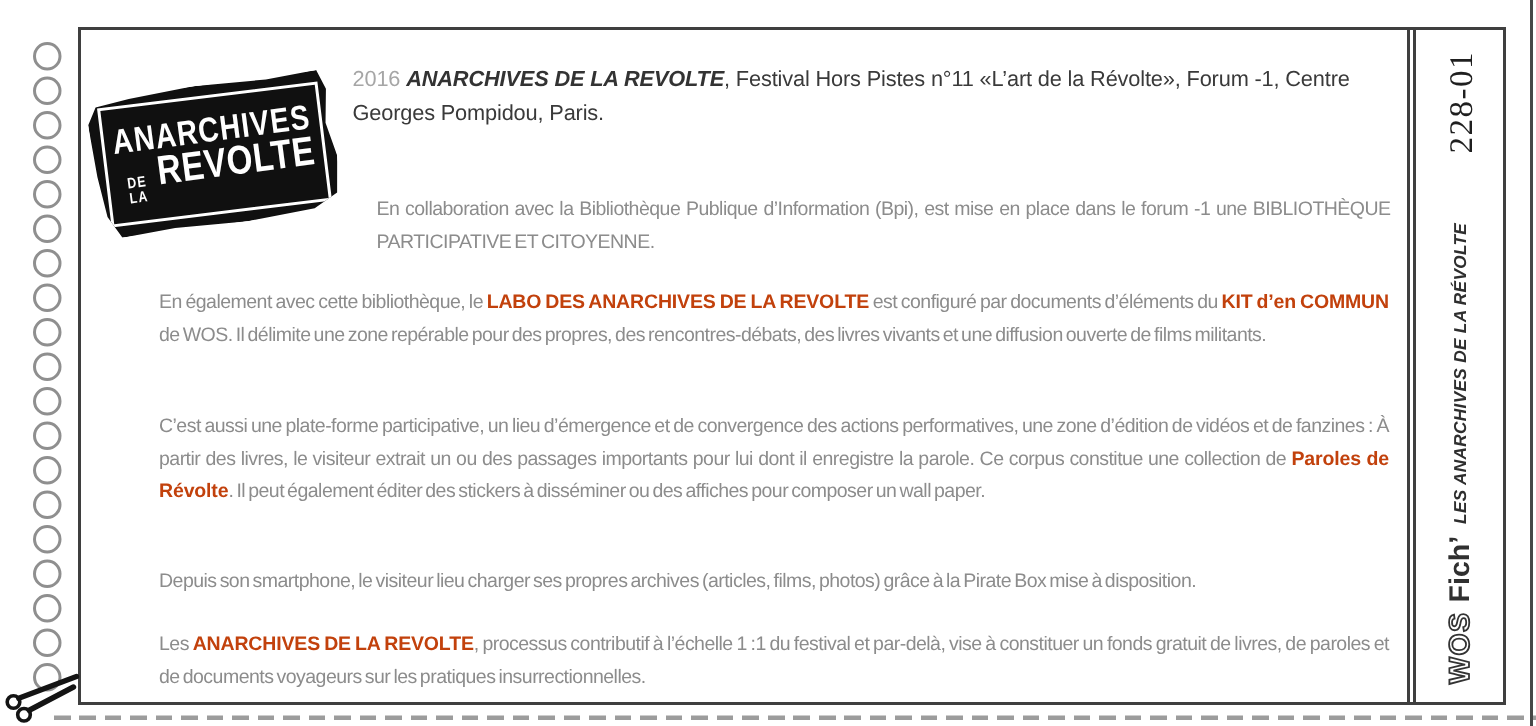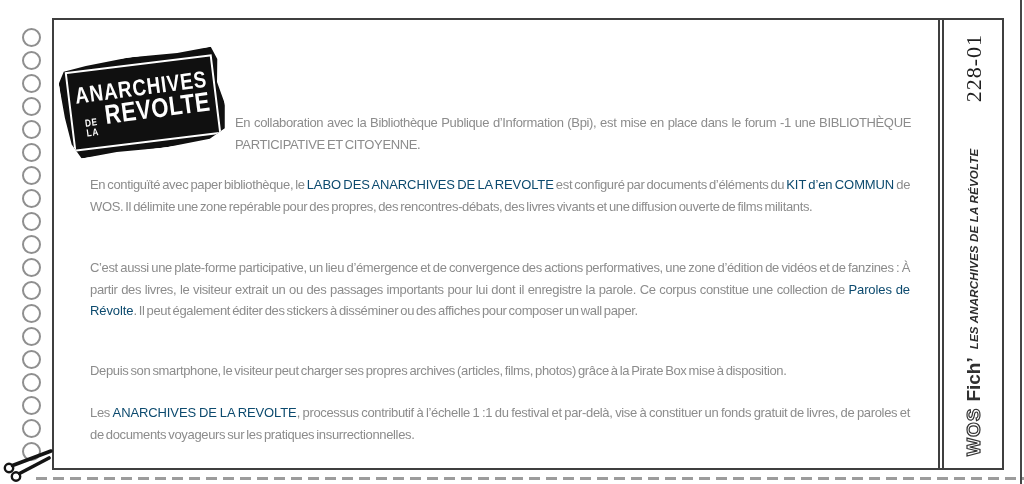--- a/index.html
+++ b/index.html
@@ -40,25 +40,25 @@
 
   
   .content{position:absolute;left:36px;top:0;width:820px;height:448px;}
   .hblock{
     position:absolute;top:22px;left:145px;width:676px;
     font-size:14.5px;line-height:23px;color:#3a3a3a;letter-spacing:-0.1px;
   }
   .year{color:#a6a6a6;}
   .htitle{font-weight:bold;font-style:italic;color:#333333;}
   .para{
-    position:absolute;margin:0;text-align:justify;
+    position:absolute;margin:16px;text-align:justify;
     font-size:13px;line-height:21.5px;color:#8c8c8c;
     letter-spacing:-0.35px;word-spacing:-1.2px;
   }
-  .para .b{font-weight:normal;color:#0c4a6e;letter-spacing:-0.1px;}
+  .para .b{font-weight:bold;color:#c2410c;letter-spacing:-0.1px;}
   .pA{top:92px;left:145px;width:676px;}
   .pB{top:154px;left:0;width:820px;}
   .pC{top:237px;left:0;width:820px;}
   .pD{top:340px;left:0;width:820px;}
   .pE{top:382px;left:0;width:820px;}
 
   
   .sidebar{
     position:absolute;left:696px;top:196px;width:448px;height:56px;
     transform:rotate(-90deg);
@@ -122,35 +122,38 @@
         <div class="logo-l1">ANARCHIVES</div>
         <div class="logo-l2">
           <span class="logo-dela">DE LA</span>
           <span class="logo-revolte">REVOLTE</span>
         </div>
       </div>
     </div>
 
     <div class="content">
 
+      <div class="hblock">
+        <span class="year">2016 </span><span class="htitle">ANARCHIVES DE LA REVOLTE</span><span>, Festival Hors Pistes n°11 «L’art de la Révolte», Forum -1, Centre Georges Pompidou, Paris.</span>
+      </div>
 
       <p class="para pA">
         <span>En collaboration avec la Bibliothèque Publique d’Information (Bpi), est mise en place dans le forum -1 une BIBLIOTHÈQUE PARTICIPATIVE ET CITOYENNE.</span>
       </p>
 
       <p class="para pB">
-        <span>En contiguïté avec paper bibliothèque, le </span><span class="b">LABO DES ANARCHIVES DE LA REVOLTE</span><span> est configuré par documents d’éléments du </span><span class="b">KIT d’en COMMUN</span><span> de WOS. Il délimite une zone repérable pour des propres, des rencontres-débats, des livres vivants et une diffusion ouverte de films militants.</span>
+        <span>En également avec cette bibliothèque, le </span><span class="b">LABO DES ANARCHIVES DE LA REVOLTE</span><span> est configuré par documents d’éléments du </span><span class="b">KIT d’en COMMUN</span><span> de WOS. Il délimite une zone repérable pour des propres, des rencontres-débats, des livres vivants et une diffusion ouverte de films militants.</span>
       </p>
 
       <p class="para pC">
         <span>C’est aussi une plate-forme participative, un lieu d’émergence et de convergence des actions performatives, une zone d’édition de vidéos et de fanzines : À partir des livres, le visiteur extrait un ou des passages importants pour lui dont il enregistre la parole. Ce corpus constitue une collection de </span><span class="b">Paroles de Révolte</span><span>. Il peut également éditer des stickers à disséminer ou des affiches pour composer un wall paper.</span>
       </p>
 
       <p class="para pD">
-        <span>Depuis son smartphone, le visiteur peut charger ses propres archives (articles, films, photos) grâce à la Pirate Box mise à disposition.</span>
+        <span>Depuis son smartphone, le visiteur lieu charger ses propres archives (articles, films, photos) grâce à la Pirate Box mise à disposition.</span>
       </p>
 
       <p class="para pE">
         <span>Les </span><span class="b">ANARCHIVES DE LA REVOLTE</span><span>, processus contributif à l’échelle 1 :1 du festival et par-delà, vise à constituer un fonds gratuit de livres, de paroles et de documents voyageurs sur les pratiques insurrectionnelles.</span>
       </p>
     </div>
 
     <div class="divider"></div>
 
     <div class="sidebar">

